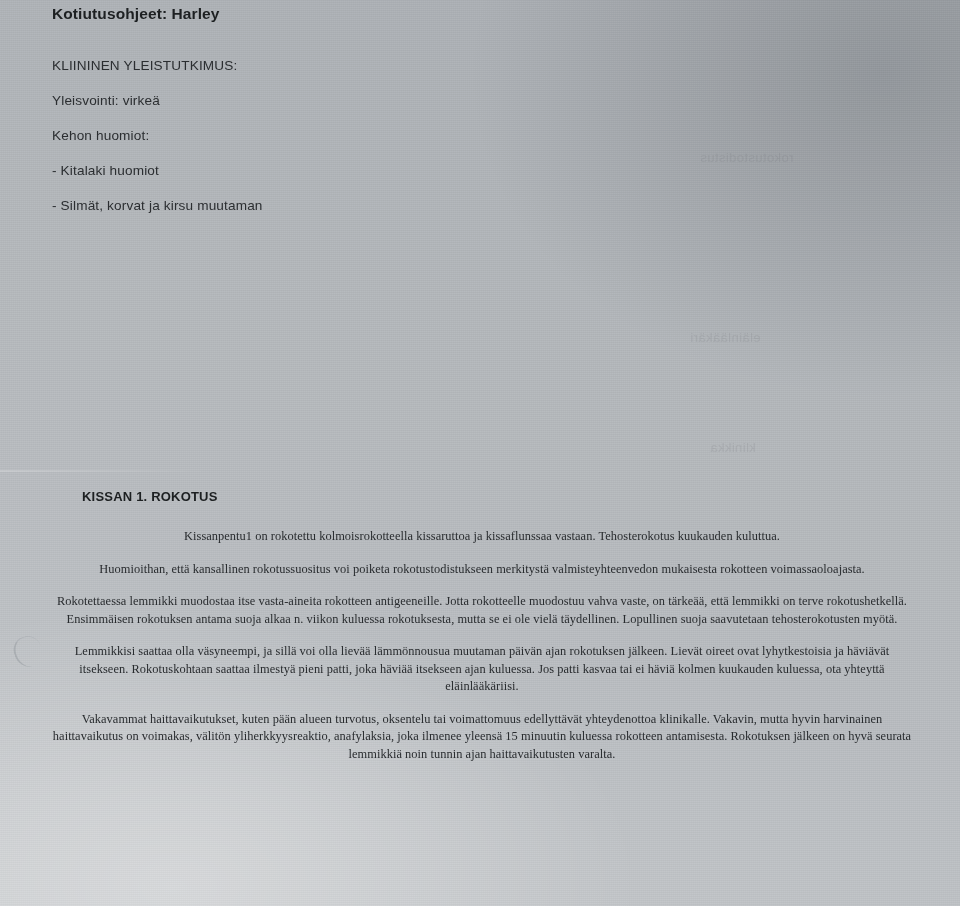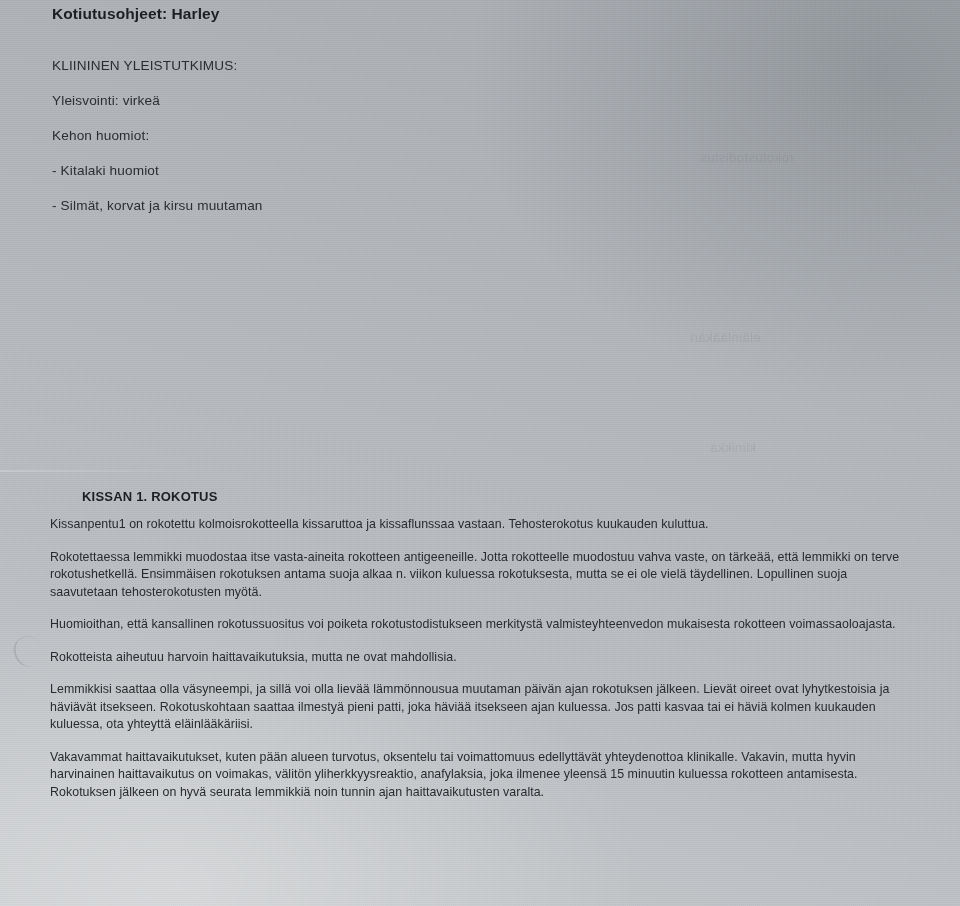--- a/index.html
+++ b/index.html
@@ -113,26 +113,27 @@
     margin-left: 30px;
   }
 
   .body {
     position: absolute;
     left: 50px;
     top: 516px;
     width: 864px;
   }
   .body p {
-    margin: 0 0 15px 0;
+    margin: 12px 0 15px 0;
     font-size: 12.4px;
     line-height: 17.5px;
     color: #2a2d30;
     letter-spacing: 0.05px;
-    text-align: left;
+    text-align: center;
+    font-family: Liberation Serif, serif;
   }
 
   
   .body { filter: contrast(1.02); }
 </style>
 </head>
 <body>
 
 <div id="page">
 
@@ -165,21 +166,20 @@
       <div class="line bullet">- Kitalaki huomiot</div>
 
       <div class="line bullet">- Silmät, korvat ja kirsu muutaman</div>
 
     </div>
 
     <div class="section-head">KISSAN 1. ROKOTUS</div>
 
     <div class="body">
       <p>Kissanpentu1 on rokotettu kolmoisrokotteella kissaruttoa ja kissaflunssaa vastaan. Tehosterokotus kuukauden kuluttua.</p>
+      <p>Huomioithan, että kansallinen rokotussuositus voi poiketa rokotustodistukseen merkitystä valmisteyhteenvedon mukaisesta rokotteen voimassaoloajasta.</p>
       <p>Rokotettaessa lemmikki muodostaa itse vasta-aineita rokotteen antigeeneille. Jotta rokotteelle muodostuu vahva vaste, on tärkeää, että lemmikki on terve rokotushetkellä. Ensimmäisen rokotuksen antama suoja alkaa n. viikon kuluessa rokotuksesta, mutta se ei ole vielä täydellinen. Lopullinen suoja saavutetaan tehosterokotusten myötä.</p>
-      <p>Huomioithan, että kansallinen rokotussuositus voi poiketa rokotustodistukseen merkitystä valmisteyhteenvedon mukaisesta rokotteen voimassaoloajasta.</p>
-      <p>Rokotteista aiheutuu harvoin haittavaikutuksia, mutta ne ovat mahdollisia.</p>
       <p>Lemmikkisi saattaa olla väsyneempi, ja sillä voi olla lievää lämmönnousua muutaman päivän ajan rokotuksen jälkeen. Lievät oireet ovat lyhytkestoisia ja häviävät itsekseen. Rokotuskohtaan saattaa ilmestyä pieni patti, joka häviää itsekseen ajan kuluessa. Jos patti kasvaa tai ei häviä kolmen kuukauden kuluessa, ota yhteyttä eläinlääkäriisi.</p>
       <p>Vakavammat haittavaikutukset, kuten pään alueen turvotus, oksentelu tai voimattomuus edellyttävät yhteydenottoa klinikalle. Vakavin, mutta hyvin harvinainen haittavaikutus on voimakas, välitön yliherkkyysreaktio, anafylaksia, joka ilmenee yleensä 15 minuutin kuluessa rokotteen antamisesta. Rokotuksen jälkeen on hyvä seurata lemmikkiä noin tunnin ajan haittavaikutusten varalta.</p>
     </div>
 
   </div>
 </div>
 
 </body></html>

